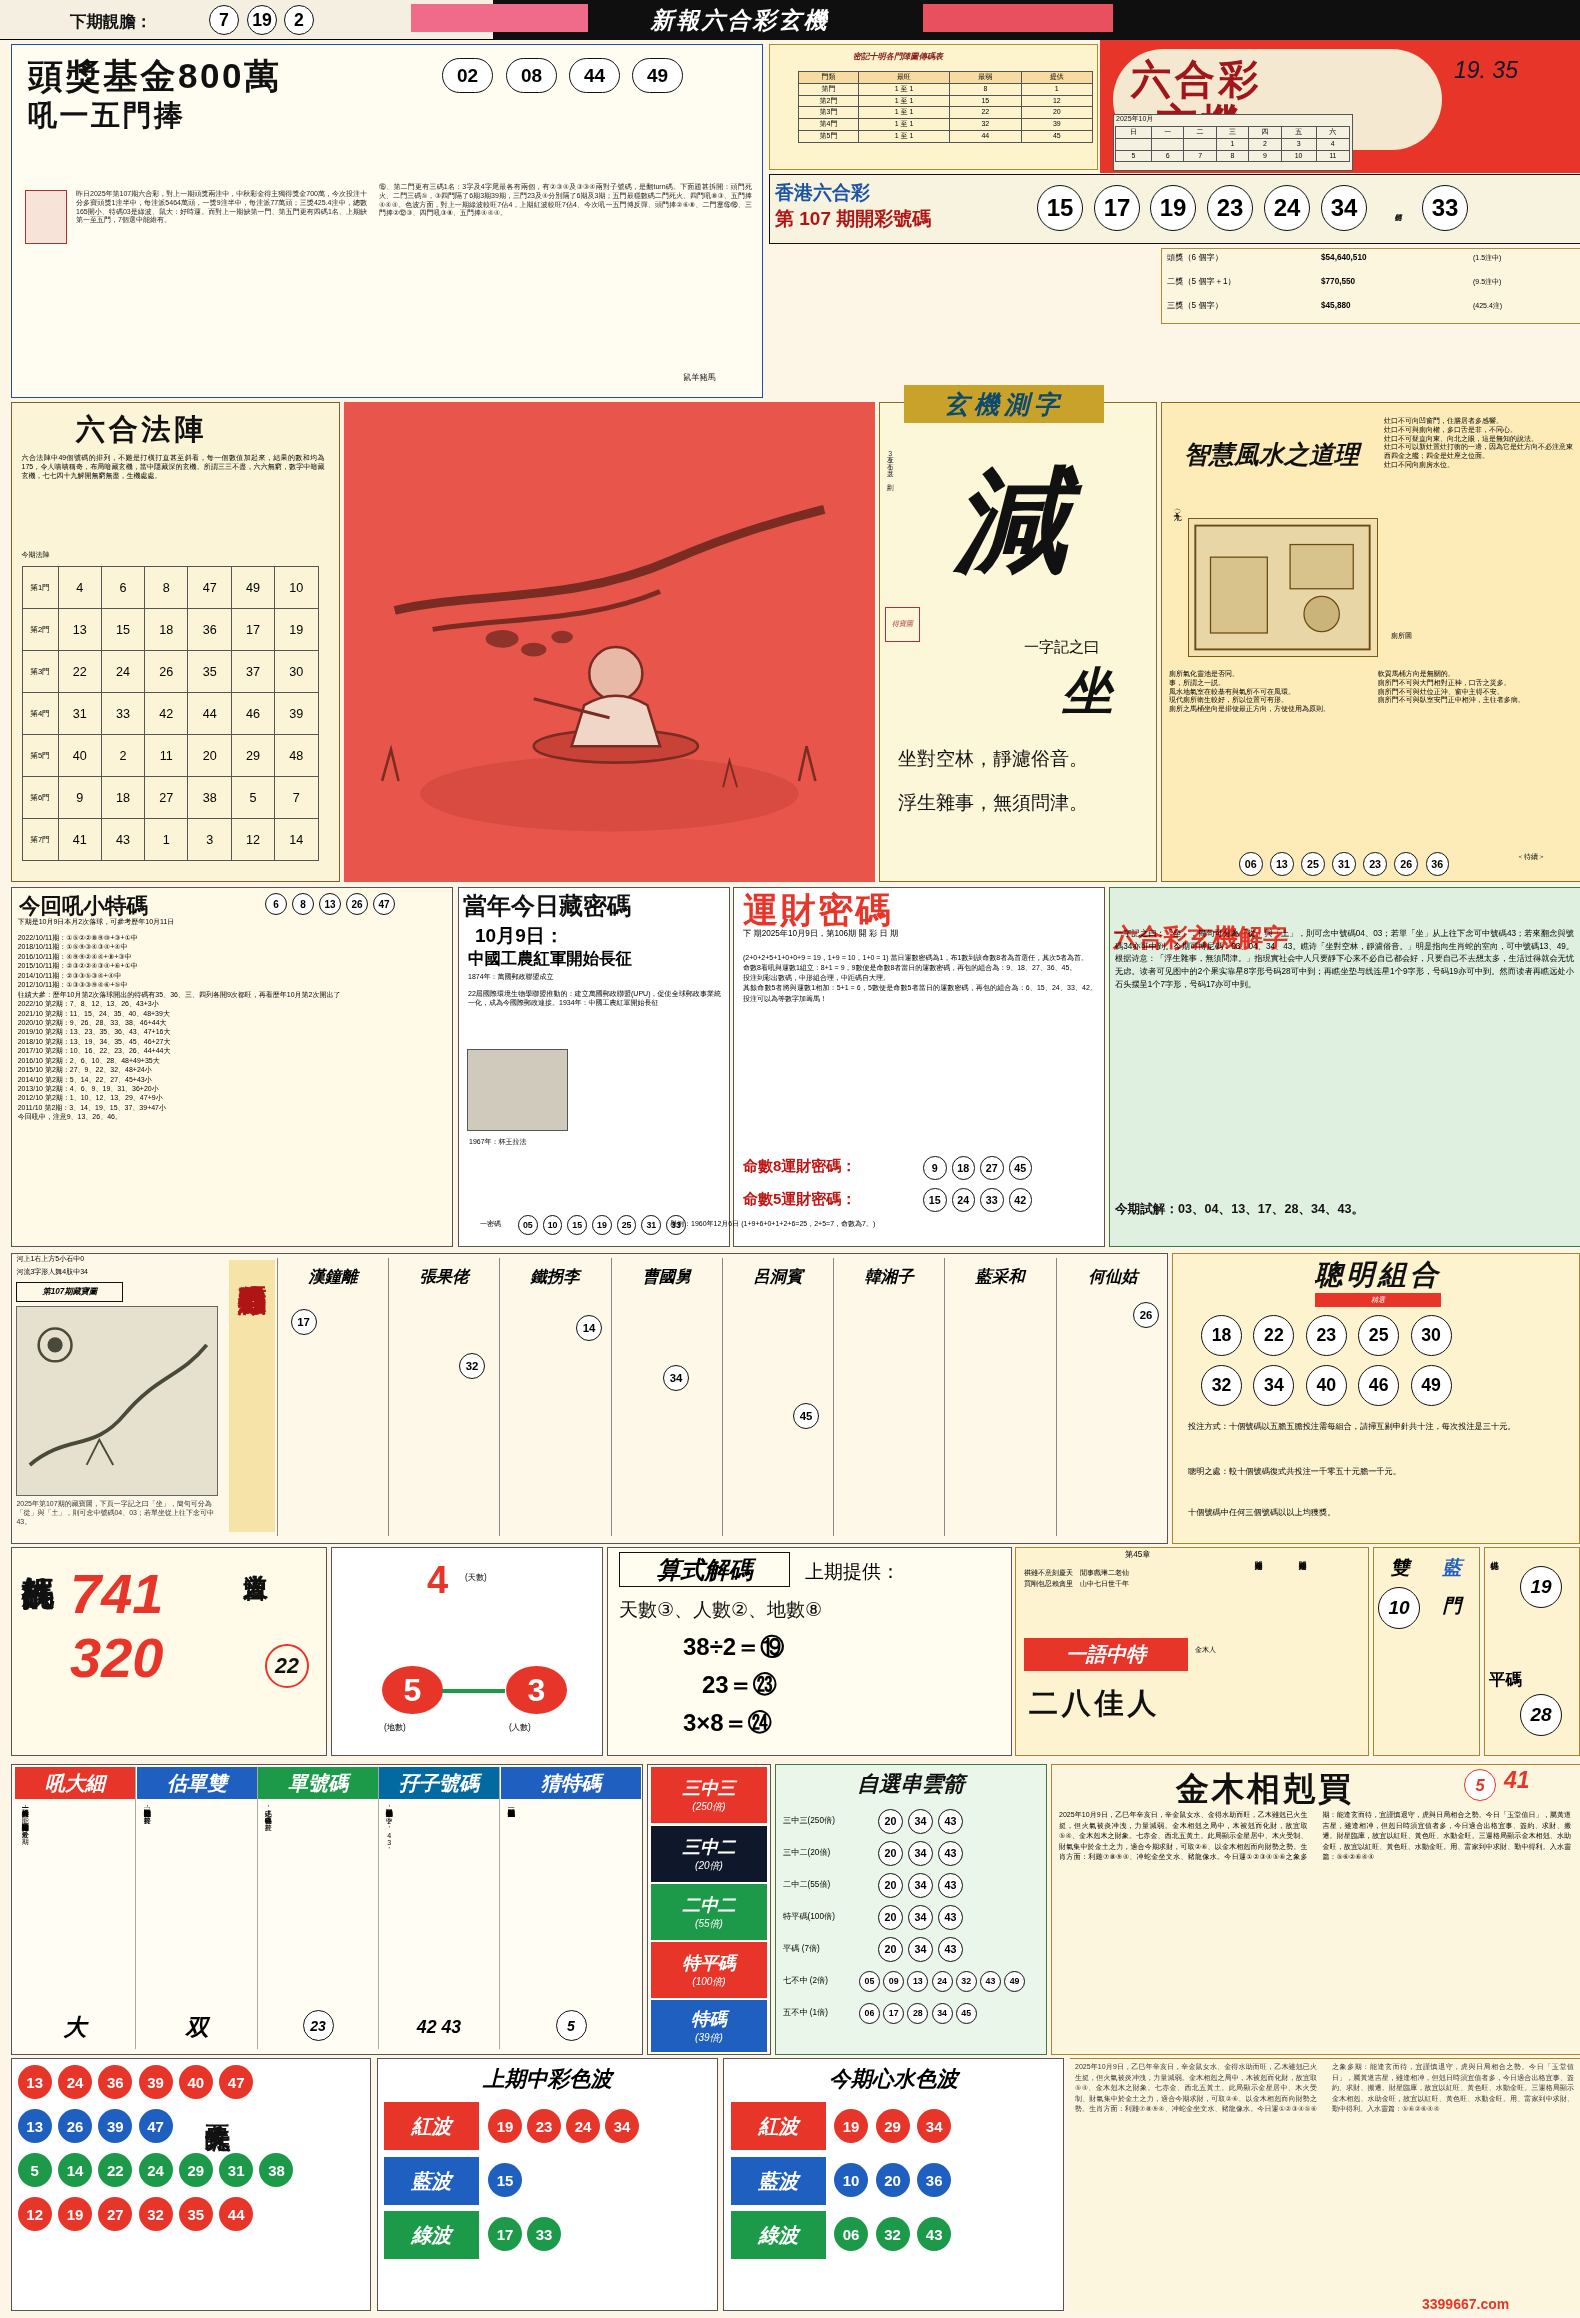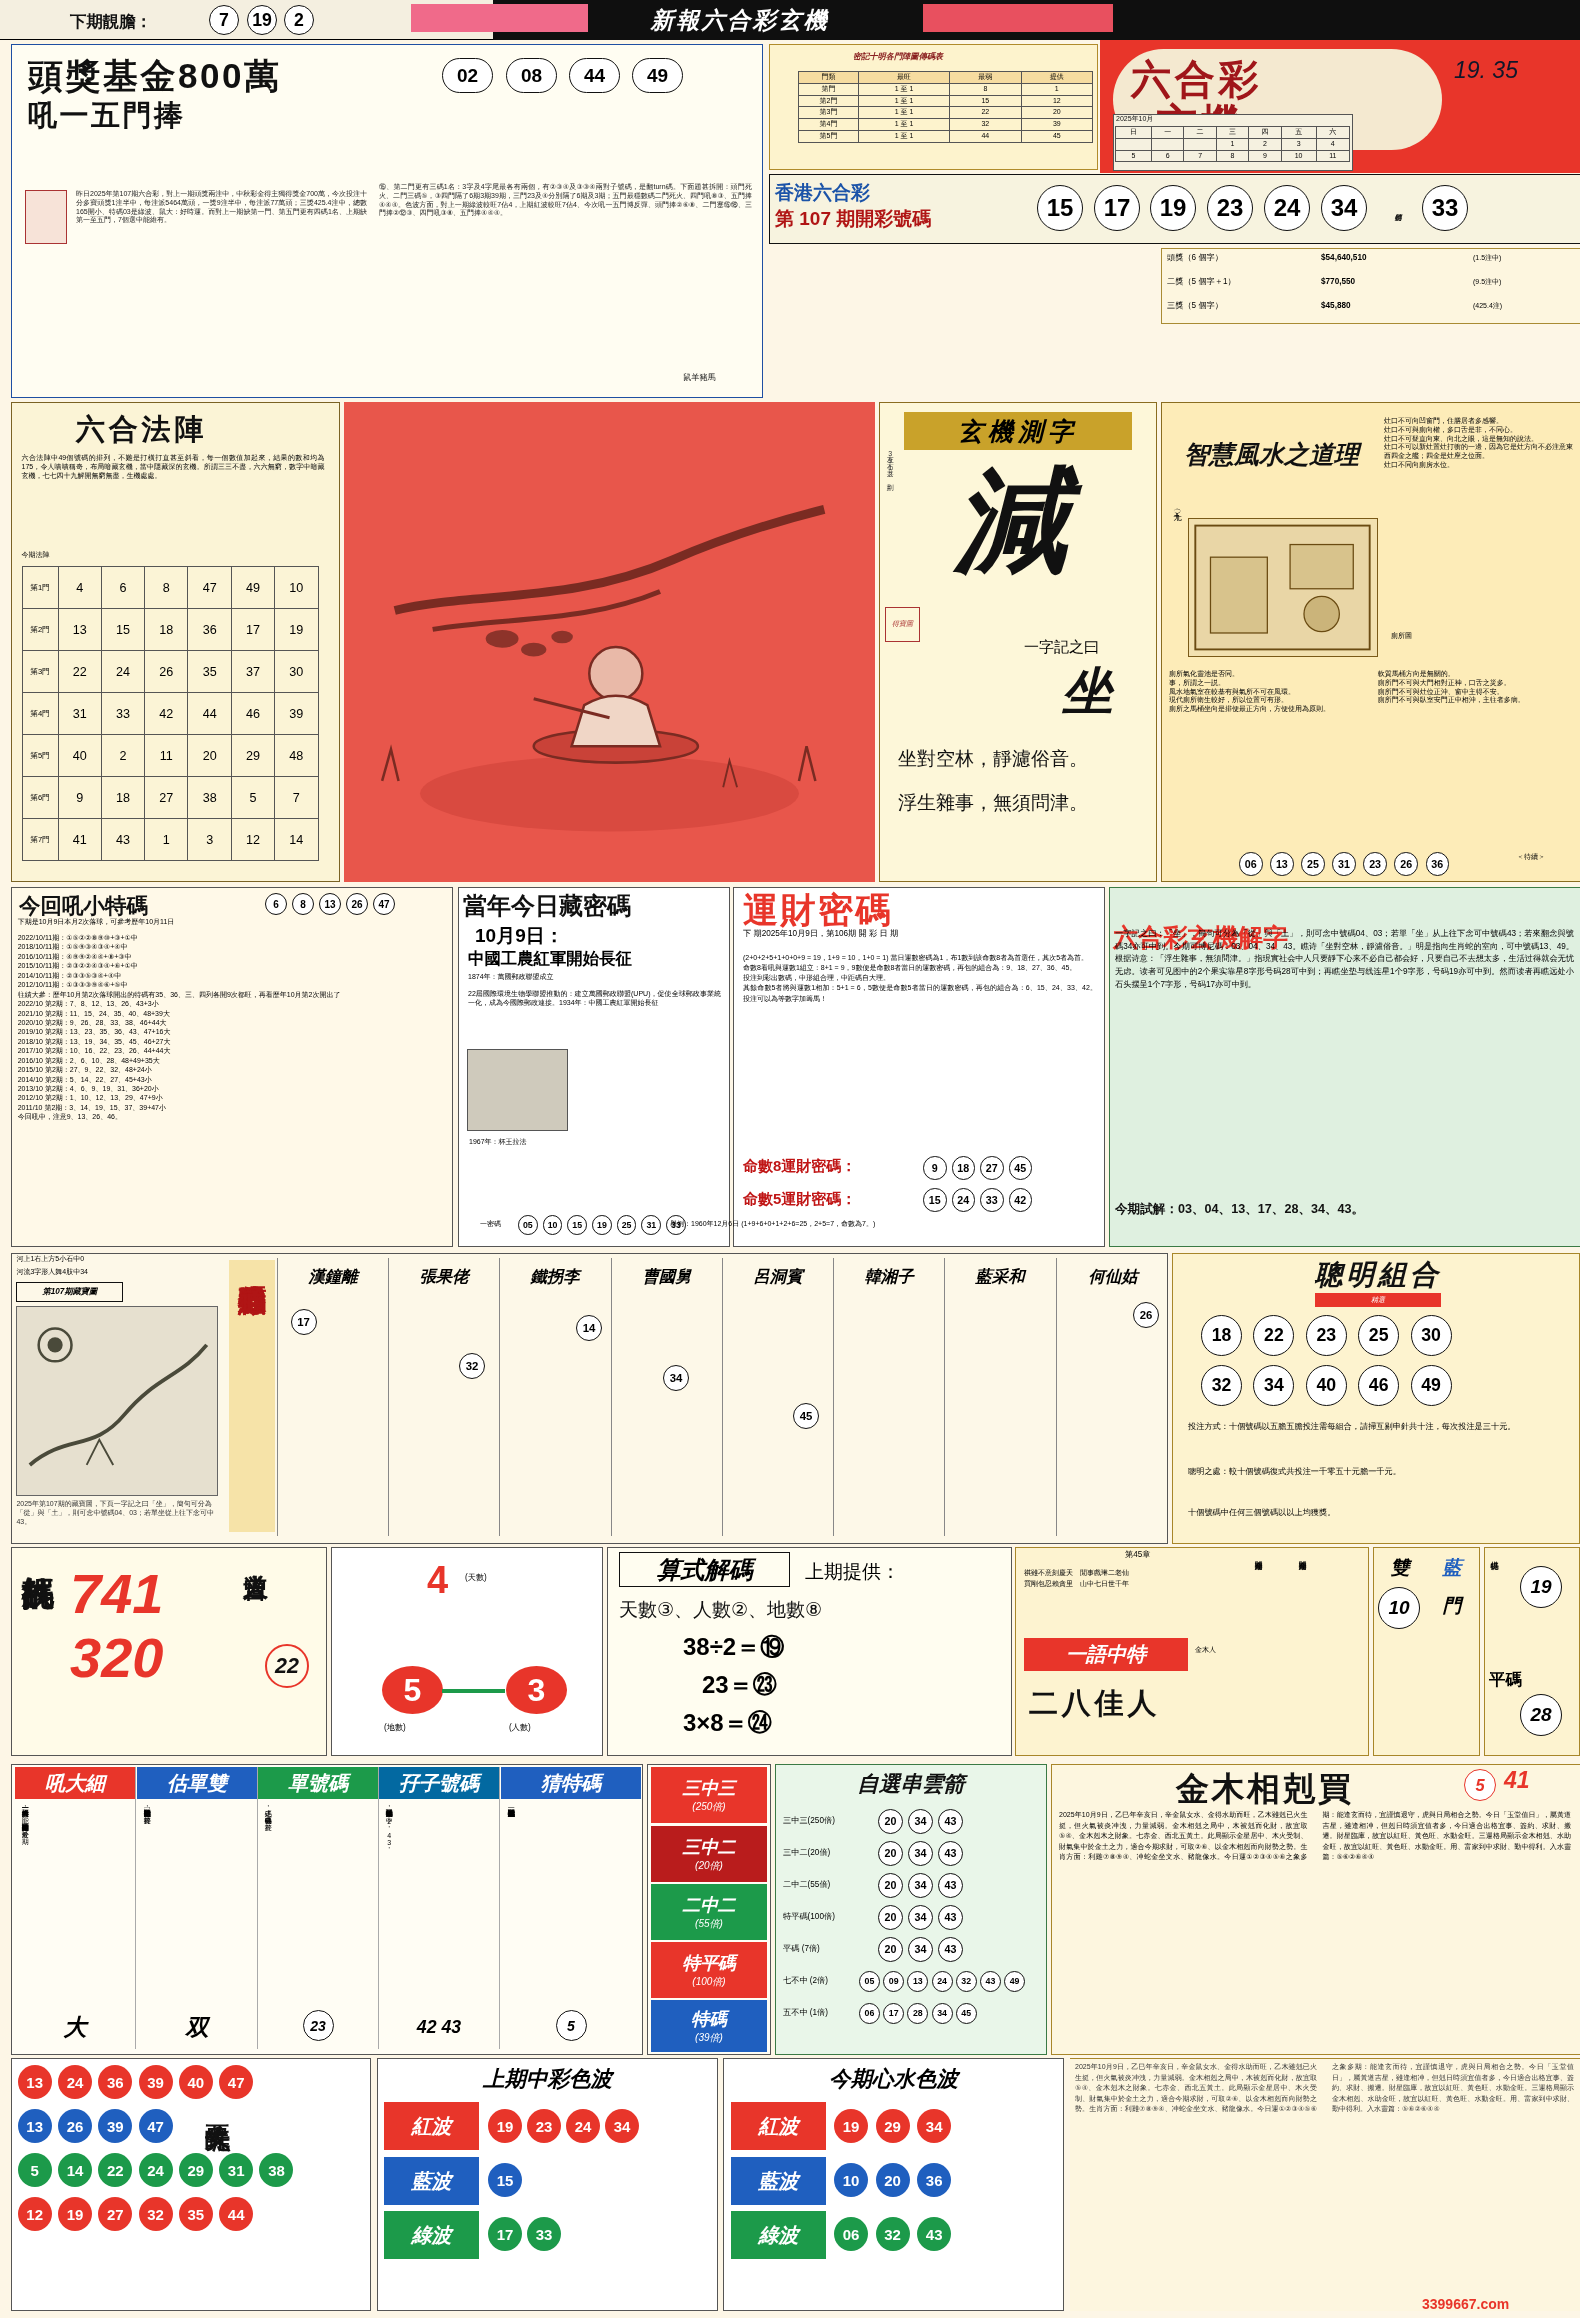--- a/index.html
+++ b/index.html
@@ -235,21 +235,21 @@
       <ellipse cx="250" cy="375" rx="26" ry="14" fill="#8d332a"></ellipse>
       <ellipse cx="300" cy="392" rx="20" ry="11" fill="#8d332a"></ellipse>
       <ellipse cx="345" cy="372" rx="17" ry="10" fill="#8d332a"></ellipse>
       <path d="M60 600 l14 -50 l12 50" stroke="#7a2b22" stroke-width="4" fill="none"></path>
       <path d="M720 600 l12 -55 l14 55" stroke="#7a2b22" stroke-width="4" fill="none"></path>
       <path d="M600 610 l10 -42 l12 42" stroke="#7a2b22" stroke-width="3" fill="none"></path>
     </svg>
   </div>
 
   <div class="abs" style="left:879px;top:402px;width:278px;height:480px;background:#fdf7d9;border:1.3px solid #8a6d20;"></div>
-  <div class="abs ctr" style="left:904px;top:412px;width:228px;height:38px;background:#c9a22a;color:#000000;font-size:25px;font-weight:bold;letter-spacing:5px;">玄機測字</div>
+  <div class="abs ctr" style="left:904px;top:385px;width:200px;height:38px;background:#c9a22a;color:#0c4a6e;font-size:25px;font-weight:bold;letter-spacing:5px;">玄機測字</div>
   <div class="abs ctr" style="left:929px;top:449px;width:164px;height:145px;font-size:114px;font-weight:bold;color:#111;">減</div>
   <div class="abs vert tiny" style="left:885px;top:450px;height:139px;color:#333;">左3右9共12劃</div>
   <div class="abs ctr tiny" style="left:885px;top:607px;width:35px;height:35px;border:1.3px solid #a33;color:#a33;">得寶圖</div>
   <div class="abs sm" style="left:1024px;top:637px;font-size:15px;">一字記之曰</div>
   <div class="abs ctr" style="left:1037px;top:657px;width:101px;height:70px;font-size:51px;font-weight:bold;color:#111;">坐</div>
   <div class="abs" style="left:898px;top:746px;font-size:19px;color:#111;">坐對空林，靜濾俗音。</div>
   <div class="abs" style="left:898px;top:790px;font-size:19px;color:#111;">浮生雜事，無須問津。</div>
 
   <div class="abs" style="left:1161px;top:402px;width:420px;height:480px;background:#fdecb8;border:1.3px solid #8a6d20;"></div>
   <div class="abs ctr" style="left:1167px;top:406px;width:209px;height:95px;font-size:25px;font-weight:bold;color:#111;line-height:1.2;">智慧風水之道理</div>
@@ -512,21 +512,21 @@
     <div class="ctr" style="height:32px;background:#1f5fbf;color:#fff;font-size:20px;font-weight:bold;">猜特碼</div>
     <div class="vert tiny" style="height:196px;padding:5px;">可博一個接近期開獎號碼估計今期開獎號碼以博綠波估</div>
     <div class="ctr ball" style="margin:5px auto 0;width:29px;height:29px;border:1.3px solid #111;background:#fff;font-size:14px;">5</div>
   </div>
 
   <div class="abs" style="left:647px;top:1764px;width:124px;height:291px;background:#fffdf4;border:1.3px solid #555;"></div>
   <div class="abs ctr" style="left:651px;top:1767px;width:116px;height:56px;background:#e8352a;color:#fff;flex-direction:column;">
     <div style="font-size:17.7px;font-weight:bold;">三中三</div>
     <div style="font-size:10px;">(250倍)</div>
   </div>
-  <div class="abs ctr" style="left:651px;top:1826px;width:116px;height:56px;background:#b91c1c;color:#fff;flex-direction:column;">
+  <div class="abs ctr" style="left:651px;top:1826px;width:116px;height:56px;background:#0f172a;color:#fff;flex-direction:column;">
     <div style="font-size:17.7px;font-weight:bold;">三中二</div>
     <div style="font-size:10px;">(20倍)</div>
   </div>
   <div class="abs ctr" style="left:651px;top:1884px;width:116px;height:56px;background:#1c9a4a;color:#fff;flex-direction:column;">
     <div style="font-size:17.7px;font-weight:bold;">二中二</div>
     <div style="font-size:10px;">(55倍)</div>
   </div>
   <div class="abs ctr" style="left:651px;top:1942px;width:116px;height:56px;background:#e8352a;color:#fff;flex-direction:column;">
     <div style="font-size:17.7px;font-weight:bold;">特平碼</div>
     <div style="font-size:10px;">(100倍)</div>

